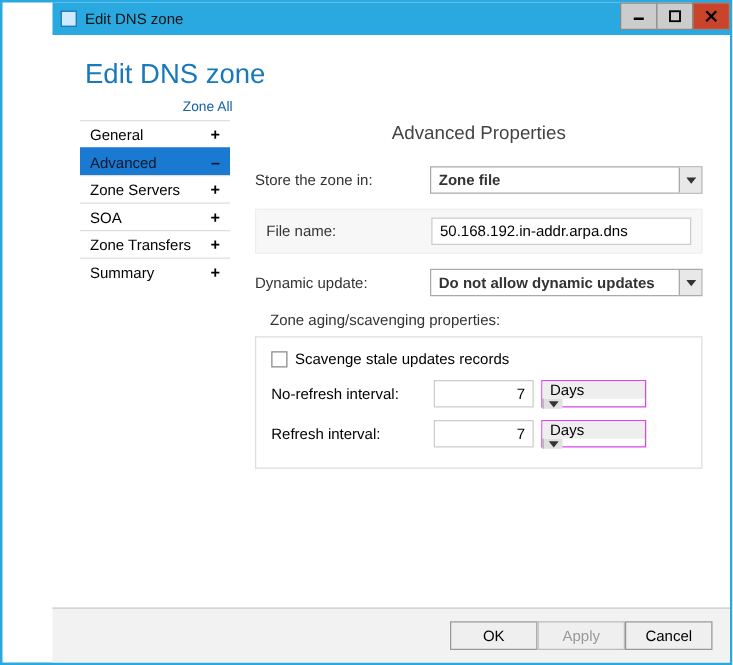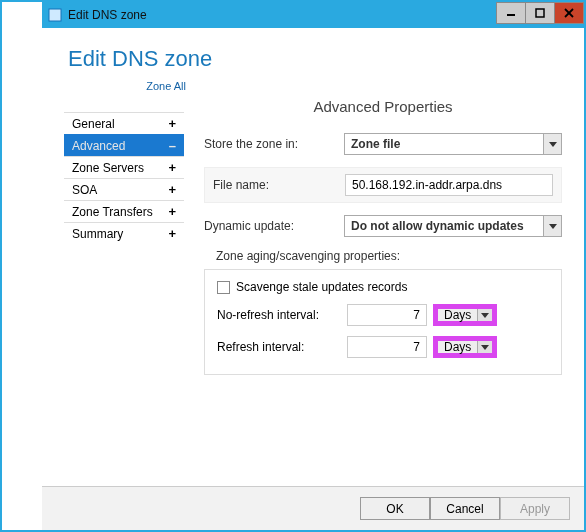--- a/index.html
+++ b/index.html
@@ -50,32 +50,31 @@
     width: 118px;
     margin-left: 4px;
     cursor: pointer;
   }
   .content {
     display: flex; flex: 1; margin-top: 4px;
   }
   .sidebar {
     width: 120px;
     margin-right: 20px;
-    margin-top: 16px;
   }
   .side-item {
     display: flex; justify-content: space-between; align-items: center;
     padding: 3px 8px;
     font-size: 12px;
     border-top: 1px solid #ddd;
     cursor: pointer;
   }
   .side-item:first-child { border-top: 1px solid #ddd; }
   .side-item.active {
-    background: #1a79d0; color: #e5e5e5; border-top-color: #1a79d0; gap: 28px;
+    background: #1a79d0; color: #0f172a; border-top-color: #1a79d0; gap: 28px;
   }
   .side-item .ind { font-weight: bold; font-size: 13px; }
   .main {
     flex: 1;
   }
   .section-title {
     color: #444; font-size: 15px; font-weight: 400;
     margin: 2px 0 18px 0;
     text-align: center;
   }
@@ -132,23 +131,24 @@
   }
   .interval-row .label2 { width: 130px; }
   .num {
     width: 80px; height: 22px;
     border: 1px solid #ccc; background: #fff;
     text-align: right; padding: 0 6px;
     font-size: 12px;
     margin-right: 6px;
   }
   .unit-select {
-    width: 64px; height: 22px;
+    width: 84px; height: 22px;
     display: flex;
-    border: 5px solid #d946ef;
+    border: 1px solid #d946ef;
+    flex-direction: column;
   }
   .unit-select .val { flex:1; padding: 0 6px; display:flex; align-items:center; font-size:12px; background:#eee; }
   .unit-select .arrow { width: 16px; border-left:1px solid #aaa; background:#e0e0e0; display:flex; align-items:center; justify-content:center; }
   .footer {
     height: 44px;
     border-top: 1px solid #ccc;
     background: #f2f2f2;
     display: flex; align-items: center; justify-content: flex-end;
     padding: 0 14px; gap: 0;
   }
@@ -290,17 +290,17 @@
             </div>
           </div>
         </div>
 
       </div>
     </div>
   </div>
 
   <div class="footer">
     <div class="btn">OK</div>
+    <div class="btn disabled">Apply</div>
     <div class="btn">Cancel</div>
-    <div class="btn disabled">Apply</div>
   </div>
 
 </div>
 
 </body></html>

